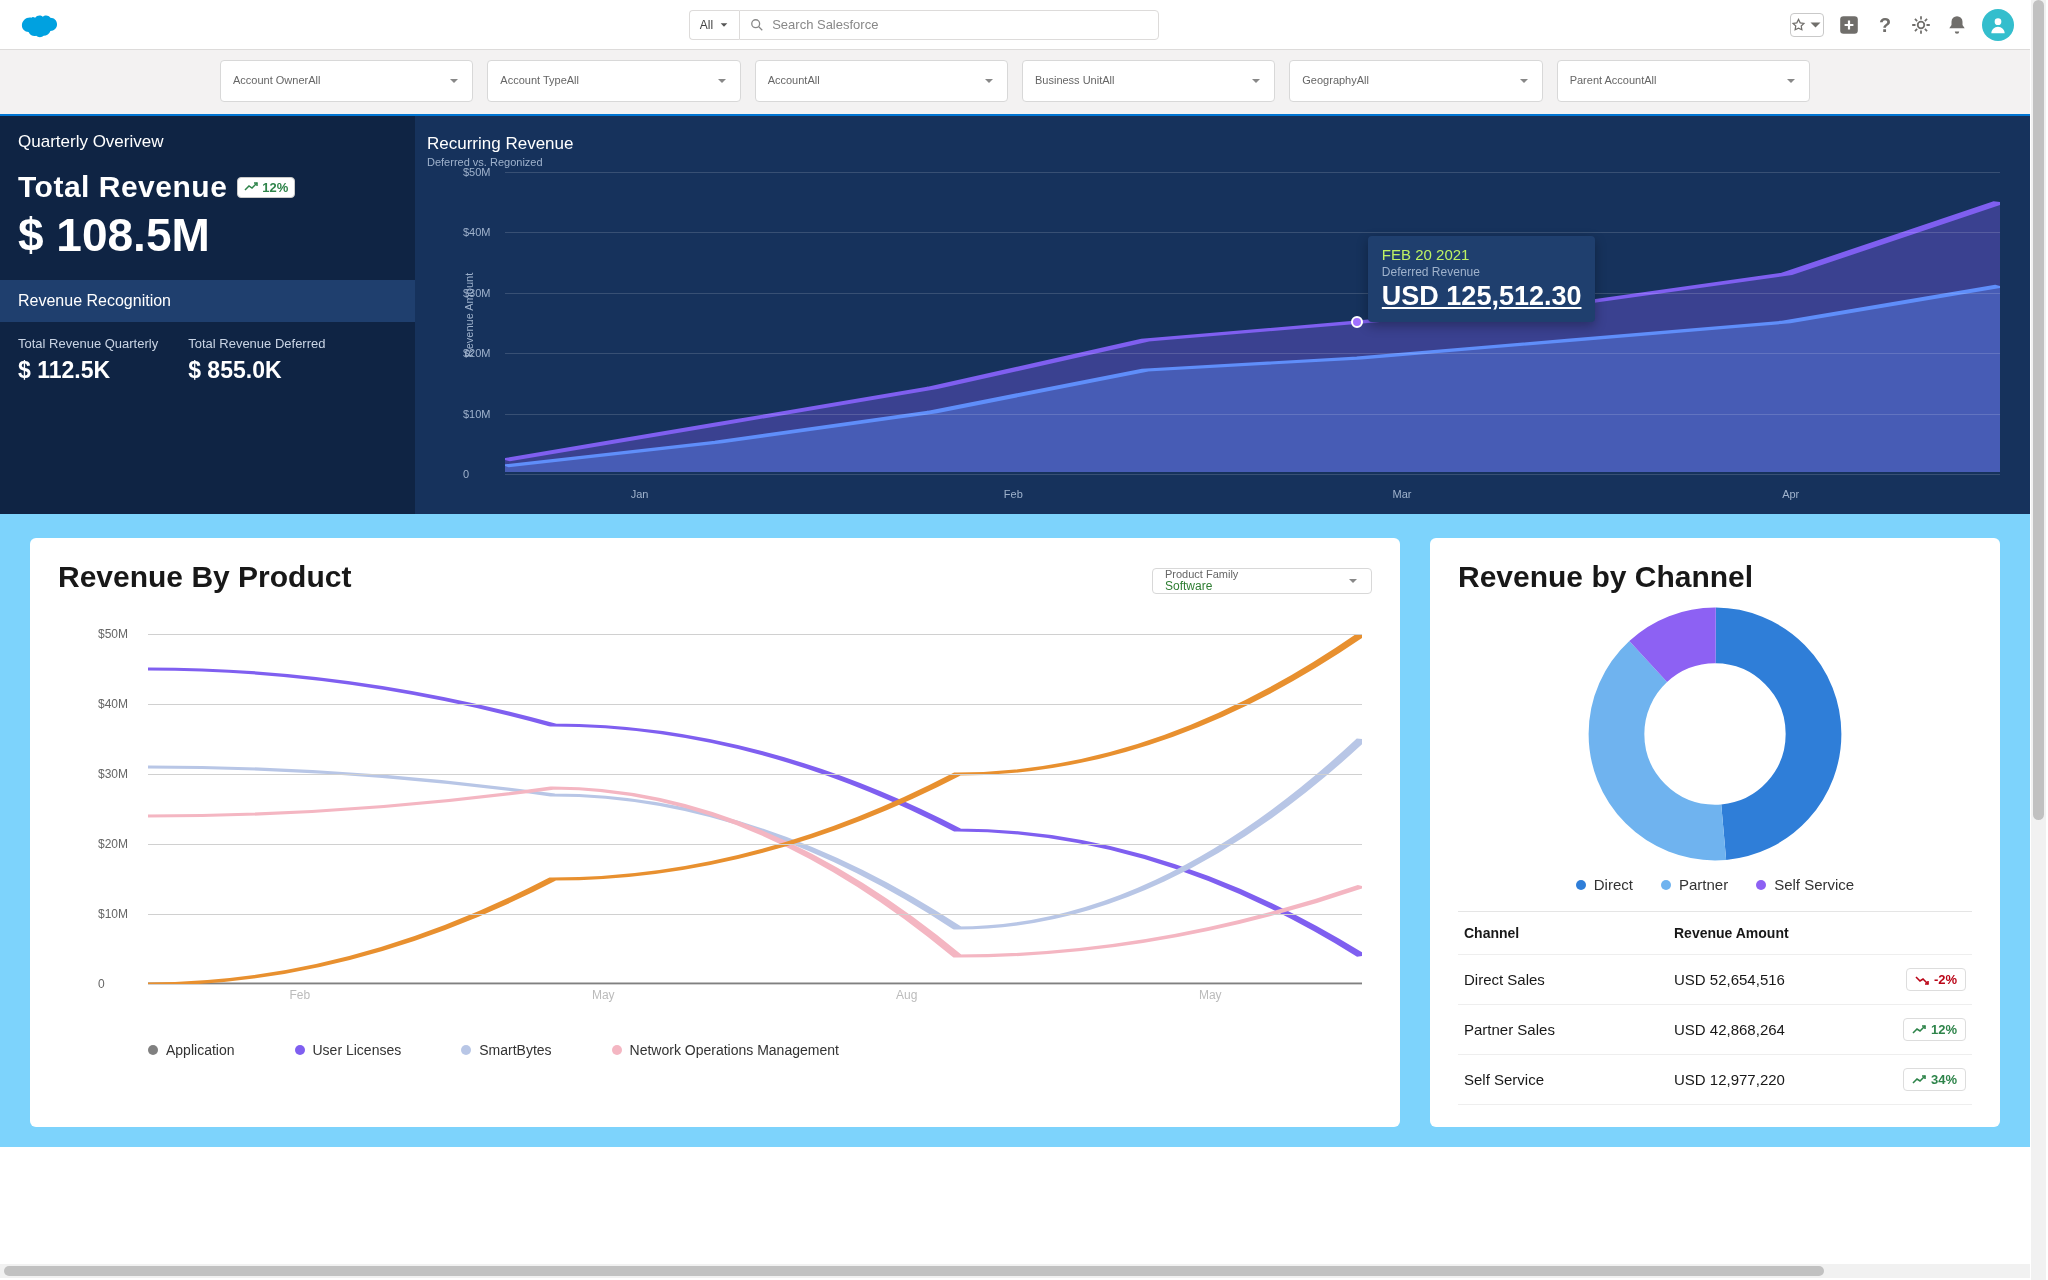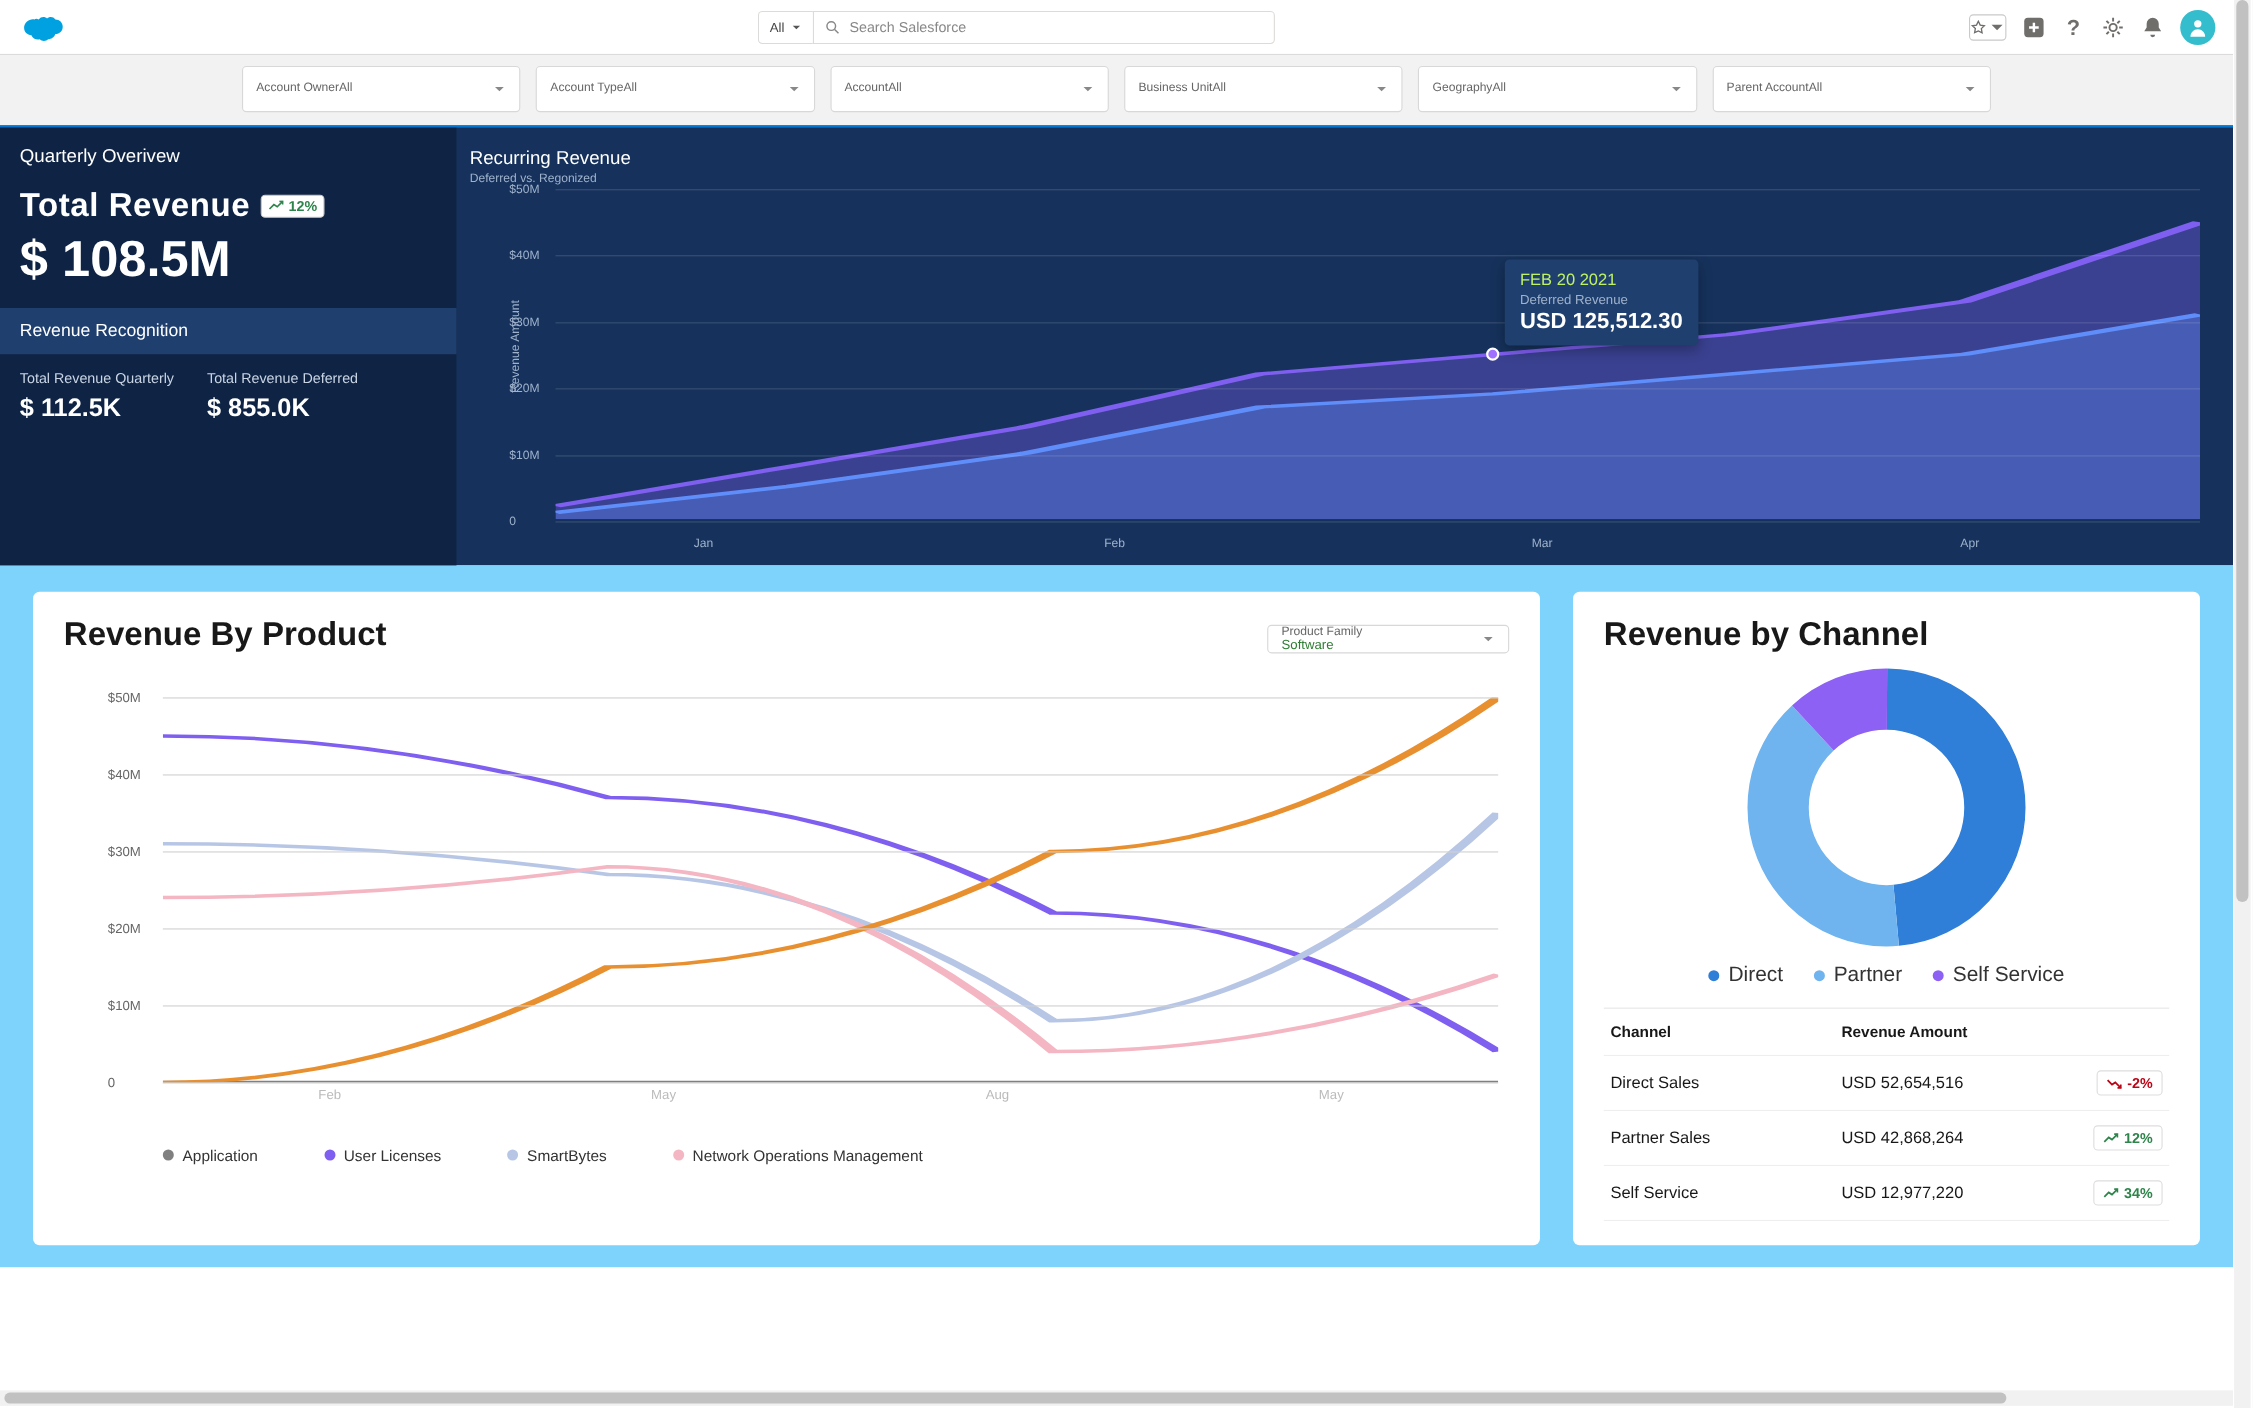--- a/index.html
+++ b/index.html
@@ -51,21 +51,21 @@
 .hero-right { flex: 1; padding: 18px 30px 6px 12px; position: relative; }
 .rr-title { font-size: 17px; font-weight: 500; }
 .rr-sub { font-size: 11px; color: #9fb2cc; margin-top: 2px; }
 .y-axis-label { position: absolute; left: 12px; top: 50%; transform: translateY(-50%) rotate(-90deg); transform-origin: center; font-size: 11px; color: #9fb2cc; white-space: nowrap; }
 .y-tick { position: absolute; left: 48px; font-size: 11px; color: #9fb2cc; transform: translateY(-50%); }
 .x-tick { position: absolute; bottom: 14px; font-size: 11px; color: #9fb2cc; transform: translateX(-50%); }
 .grid-line { position: absolute; left: 90px; right: 30px; height: 1px; background: rgba(255,255,255,.15); }
 .tooltip { position: absolute; background: #1f3f6e; border-radius: 4px; padding: 10px 14px; box-shadow: 0 4px 12px rgba(0,0,0,.3); }
 .tooltip-date { font-size: 15px; color: #bef264; font-weight: 500; }
 .tooltip-label { font-size: 12px; color: #9fb2cc; margin-top: 2px; }
-.tooltip-value { font-size: 20px; font-weight: 600; margin-top: 2px; }
+.tooltip-value { font-size: 27px; font-weight: 600; margin-top: 2px; text-decoration: underline; }
 .dot { position: absolute; width: 12px; height: 12px; border-radius: 50%; background: #a070ff; border: 2px solid #fff; transform: translate(-50%, -50%); }
 
 
 .lower { display: flex; gap: 30px; padding: 24px 30px 20px; background: #7dd3fc; flex: 1; }
 .card { background: #fff; border-radius: 6px; padding: 22px 28px; position: relative; }
 .card-left { flex: 1; }
 .card-right { width: 570px; display: flex; flex-direction: column; }
 .card-title { font-size: 30px; font-weight: 700; margin-bottom: 10px; }
 .product-select { position: absolute; right: 28px; top: 30px; width: 220px; height: 26px; border: 1px solid #d8d8d8; border-radius: 4px; padding: 4px 12px; display: flex; justify-content: space-between; align-items: center; cursor: pointer; }
 .ps-labels { display: flex; flex-direction: column; line-height: 1.15; }
@@ -75,21 +75,21 @@
 .lc-ytick { position: absolute; left: 40px; font-size: 12px; color: #666; transform: translateY(-50%); }
 .lc-grid { position: absolute; left: 90px; right: 10px; height: 1px; background: #d0d0d0; }
 .lc-xtick { position: absolute; bottom: -6px; font-size: 12px; color: #bbb; transform: translateX(-50%); }
 .legend { display: flex; gap: 60px; margin-top: 28px; padding-left: 90px; }
 .legend-item { display: flex; align-items: center; gap: 8px; font-size: 14px; color: #333; }
 .legend-dot { width: 10px; height: 10px; border-radius: 50%; }
 
 
 .donut-wrap { display: flex; flex-direction: column; align-items: center; }
 .donut-legend { display: flex; gap: 28px; margin-top: 12px; }
-.donut-legend .legend-item { font-size: 19px; }
+.donut-legend .legend-item { font-size: 15px; }
 
 
 .ch-table { margin-top: 18px; border-top: 1px solid #e5e5e5; }
 .ch-head, .ch-row { display: flex; align-items: center; padding: 13px 6px; border-bottom: 1px solid #eee; }
 .ch-head { font-weight: 700; font-size: 14px; }
 .ch-row { font-size: 15px; }
 .ch-c1 { width: 210px; }
 .ch-c2 { flex: 1; }
 .ch-c3 { width: 90px; display: flex; justify-content: flex-end; }
 .mini-badge { background: #fff; border: 1px solid #ddd; border-radius: 4px; padding: 3px 8px; display: inline-flex; align-items: center; gap: 5px; font-size: 13px; font-weight: 600; }

